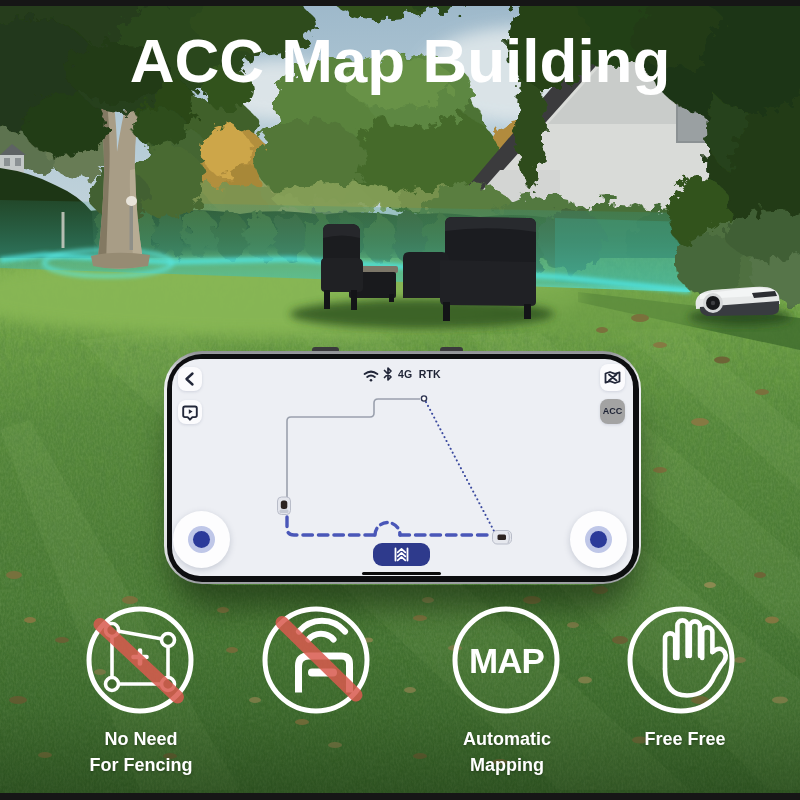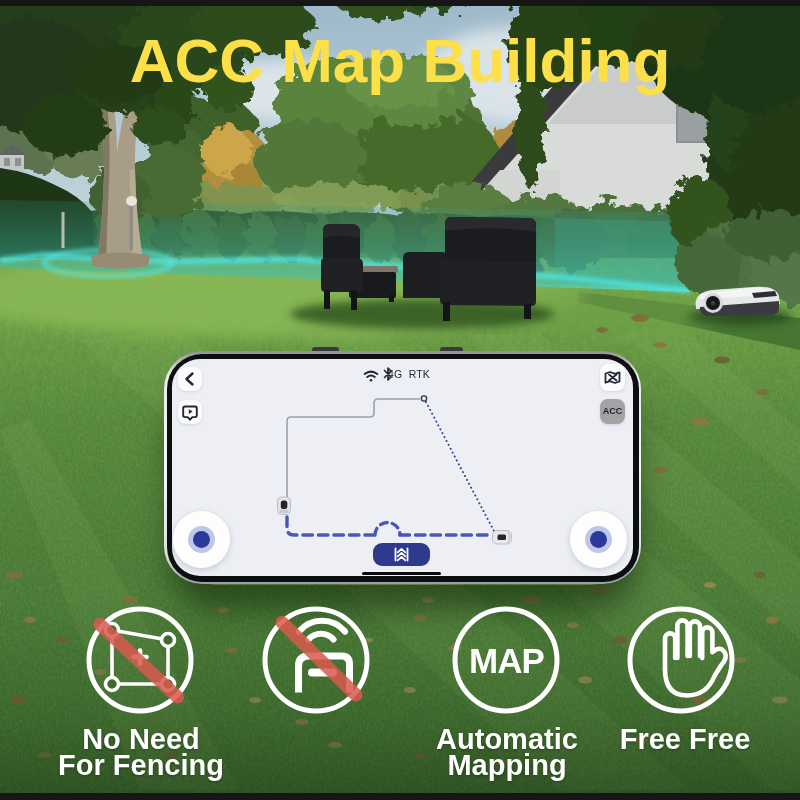--- a/index.html
+++ b/index.html
@@ -1,18 +1,18 @@
 <!DOCTYPE html>
 <html><head>
 <meta charset="utf-8">
 <style>
   html,body{margin:0;padding:0;background:#111;}
   #stage{position:relative;width:800px;height:800px;overflow:hidden;background:#4c7c33;font-family:"Liberation Sans",sans-serif;-webkit-font-smoothing:antialiased;}
   #bg{position:absolute;left:0;top:0;filter:blur(0.45px);}
-  .cap{position:absolute;color:#fff;font-weight:bold;font-size:29px;line-height:26px;text-align:center;text-shadow:0 1px 3px rgba(0,0,0,0.3);}
+  .cap{position:absolute;color:#fff;font-weight:bold;font-size:18px;line-height:26px;text-align:center;text-shadow:0 1px 3px rgba(0,0,0,0.3);}
 </style>
 </head>
 <body>
 <div id="stage">
 
 <svg id="bg" width="800" height="800" viewBox="0 0 800 800">
   <defs>
     <linearGradient id="skyg" x1="0" y1="0" x2="0" y2="1">
       <stop offset="0" stop-color="#9db8ca"></stop>
       <stop offset="0.45" stop-color="#b4cbd7"></stop>
@@ -347,21 +347,21 @@
     <ellipse cx="335" cy="745" rx="7" ry="3" fill="#80804a"></ellipse>
   </g>
 
   <rect x="0" y="600" width="800" height="200" fill="url(#botdark)"></rect>
 
   <rect x="0" y="0" width="800" height="6" fill="#161616"></rect>
 
   <rect x="0" y="793" width="800" height="7" fill="#161616"></rect>
 </svg>
 
-<div style="position:absolute;left:0;top:25px;width:800px;text-align:center;color:#fde047;font-weight:bold;font-size:62px;letter-spacing:0px;">ACC Map Building</div>
+<div style="position:absolute;left:0;top:25px;width:800px;text-align:center;color:#ffffff;font-weight:bold;font-size:62px;letter-spacing:0px;">ACC Map Building</div>
 
 <div style="position:absolute;left:176px;top:380px;width:455px;height:205px;border-radius:40px;box-shadow:0 18px 30px 6px rgba(15,32,10,0.55);"></div>
 
 <div style="position:absolute;left:312px;top:347px;width:27px;height:6px;border-radius:3px;background:#3a3a3c;"></div>
 
 <div style="position:absolute;left:440px;top:347px;width:23px;height:6px;border-radius:3px;background:#3a3a3c;"></div>
 
 <div id="phone" style="position:absolute;left:164px;top:351px;width:477px;height:233px;border-radius:38px;background:linear-gradient(180deg,#8e9094 0%,#e8eaec 10%,#f6f7f8 50%,#dcdee0 88%,#9a9da1 100%);">
 
   <div style="position:absolute;left:2.5px;top:2.5px;right:2.5px;bottom:2.5px;border-radius:35px;background:#0d0e10;"></div>
@@ -409,21 +409,21 @@
     <svg style="position:absolute;left:188px;top:8px;" width="22" height="16" viewBox="0 0 22 16">
       <path d="M11,13.2 L11,13.2" stroke="#23283a" stroke-width="2.6" stroke-linecap="round"></path>
       <path d="M7.2,10 Q11,7 14.8,10" fill="none" stroke="#23283a" stroke-width="2" stroke-linecap="round"></path>
       <path d="M4.6,7 Q11,2.2 17.4,7" fill="none" stroke="#23283a" stroke-width="2" stroke-linecap="round"></path>
     </svg>
 
     <svg style="position:absolute;left:210px;top:7px;" width="12" height="16" viewBox="0 0 12 16">
       <path d="M2.5,4.5 L9,11 L6,13.8 L6,2.2 L9,5 L2.5,11.5" fill="none" stroke="#23283a" stroke-width="1.7" stroke-linecap="round" stroke-linejoin="round"></path>
     </svg>
 
-    <div style="position:absolute;left:216px;top:8.5px;color:#1d2234;font-size:10.5px;font-weight:normal;letter-spacing:0.2px;">4G&nbsp;&nbsp;RTK</div>
+    <div style="position:absolute;left:226px;top:8.5px;color:#1d2234;font-size:10.5px;font-weight:bold;letter-spacing:0.2px;">4G&nbsp;&nbsp;RTK</div>
 
     <div style="position:absolute;left:428px;top:5px;width:25px;height:27px;border-radius:8px;background:#fbfbfd;box-shadow:0 1px 3px rgba(80,90,120,0.18);"></div>
     <svg style="position:absolute;left:428px;top:6px;" width="25" height="25" viewBox="0 0 25 25">
       <path d="M5.5,8.5 L10,7 L15,8.8 L19.5,7.3 L19.5,16.5 L15,18 L10,16.2 L5.5,17.7 Z" fill="none" stroke="#23283a" stroke-width="1.8" stroke-linejoin="round"></path>
       <path d="M9,9.5 L16.5,15.5 M16.5,9.5 L9,15.5" stroke="#23283a" stroke-width="1.8" stroke-linecap="round"></path>
     </svg>
 
     <div style="position:absolute;left:428px;top:40px;width:25px;height:25px;border-radius:8px;background:#a3a3a3;box-shadow:0 1px 3px rgba(80,90,120,0.18);color:#1d2234;font-size:9px;font-weight:bold;text-align:center;line-height:25px;">ACC</div>
 
     <div style="position:absolute;left:1px;top:152px;width:57px;height:57px;border-radius:50%;background:#fdfdfe;box-shadow:0 2px 6px rgba(80,90,120,0.25);"></div>

